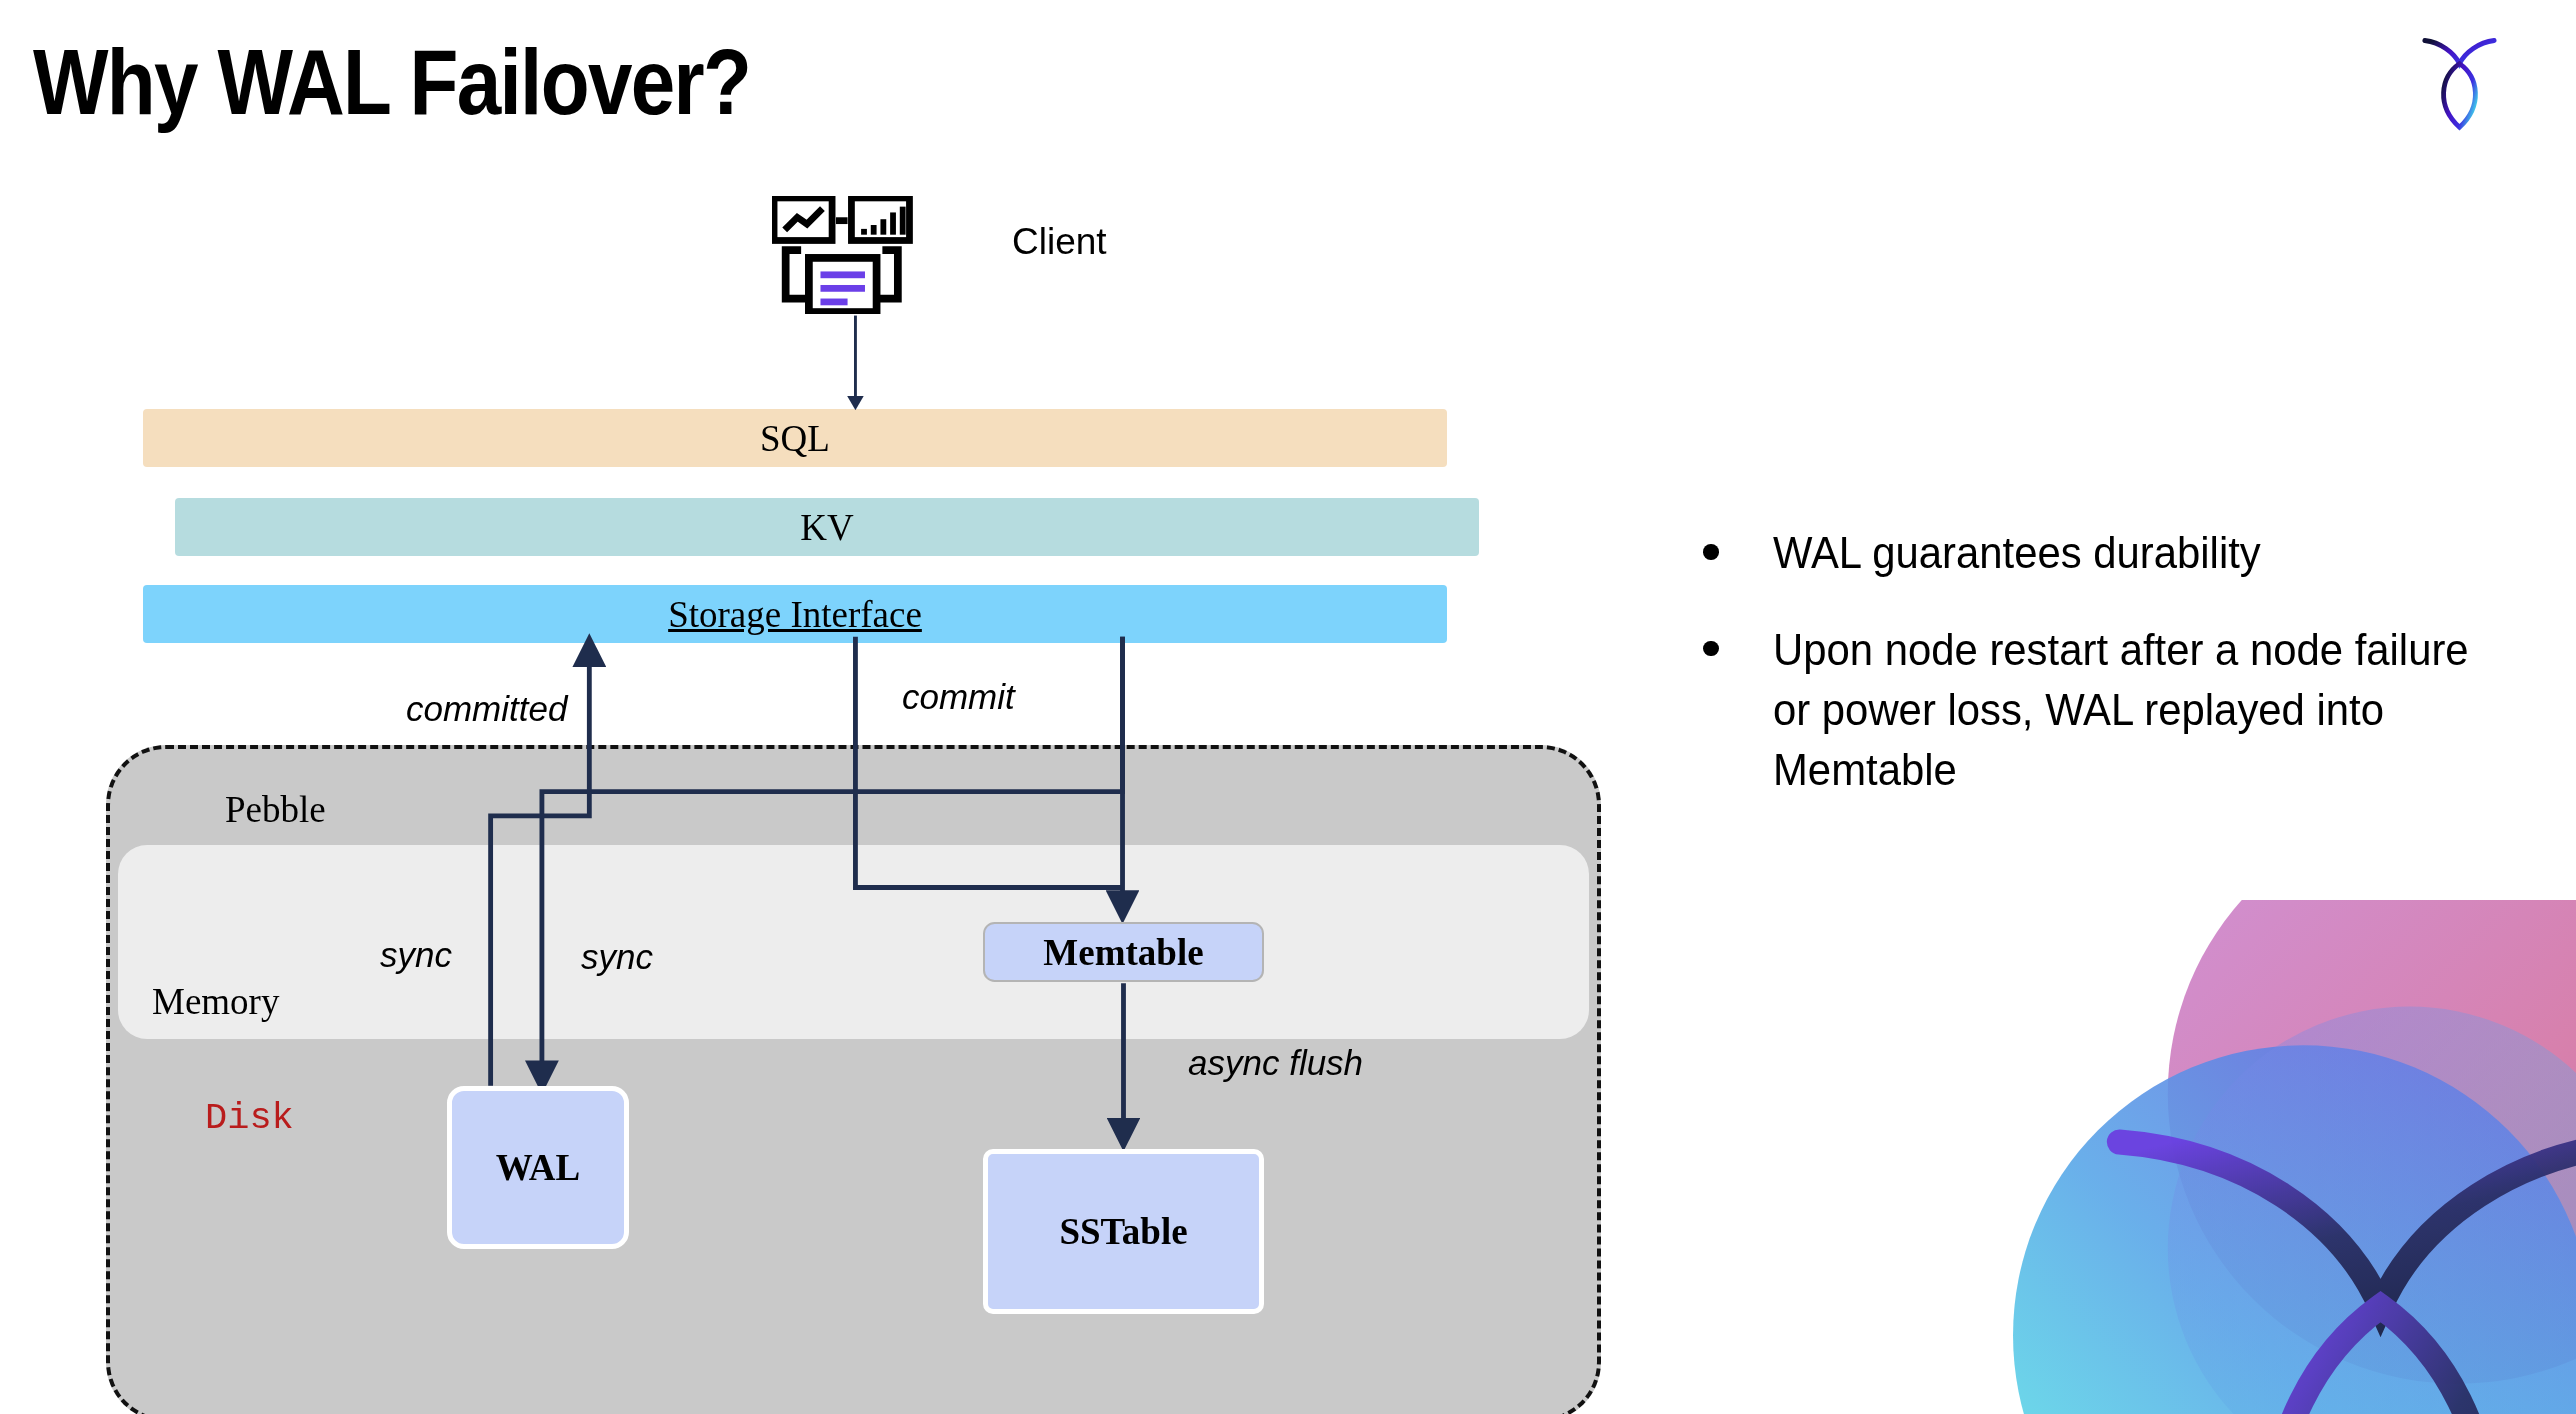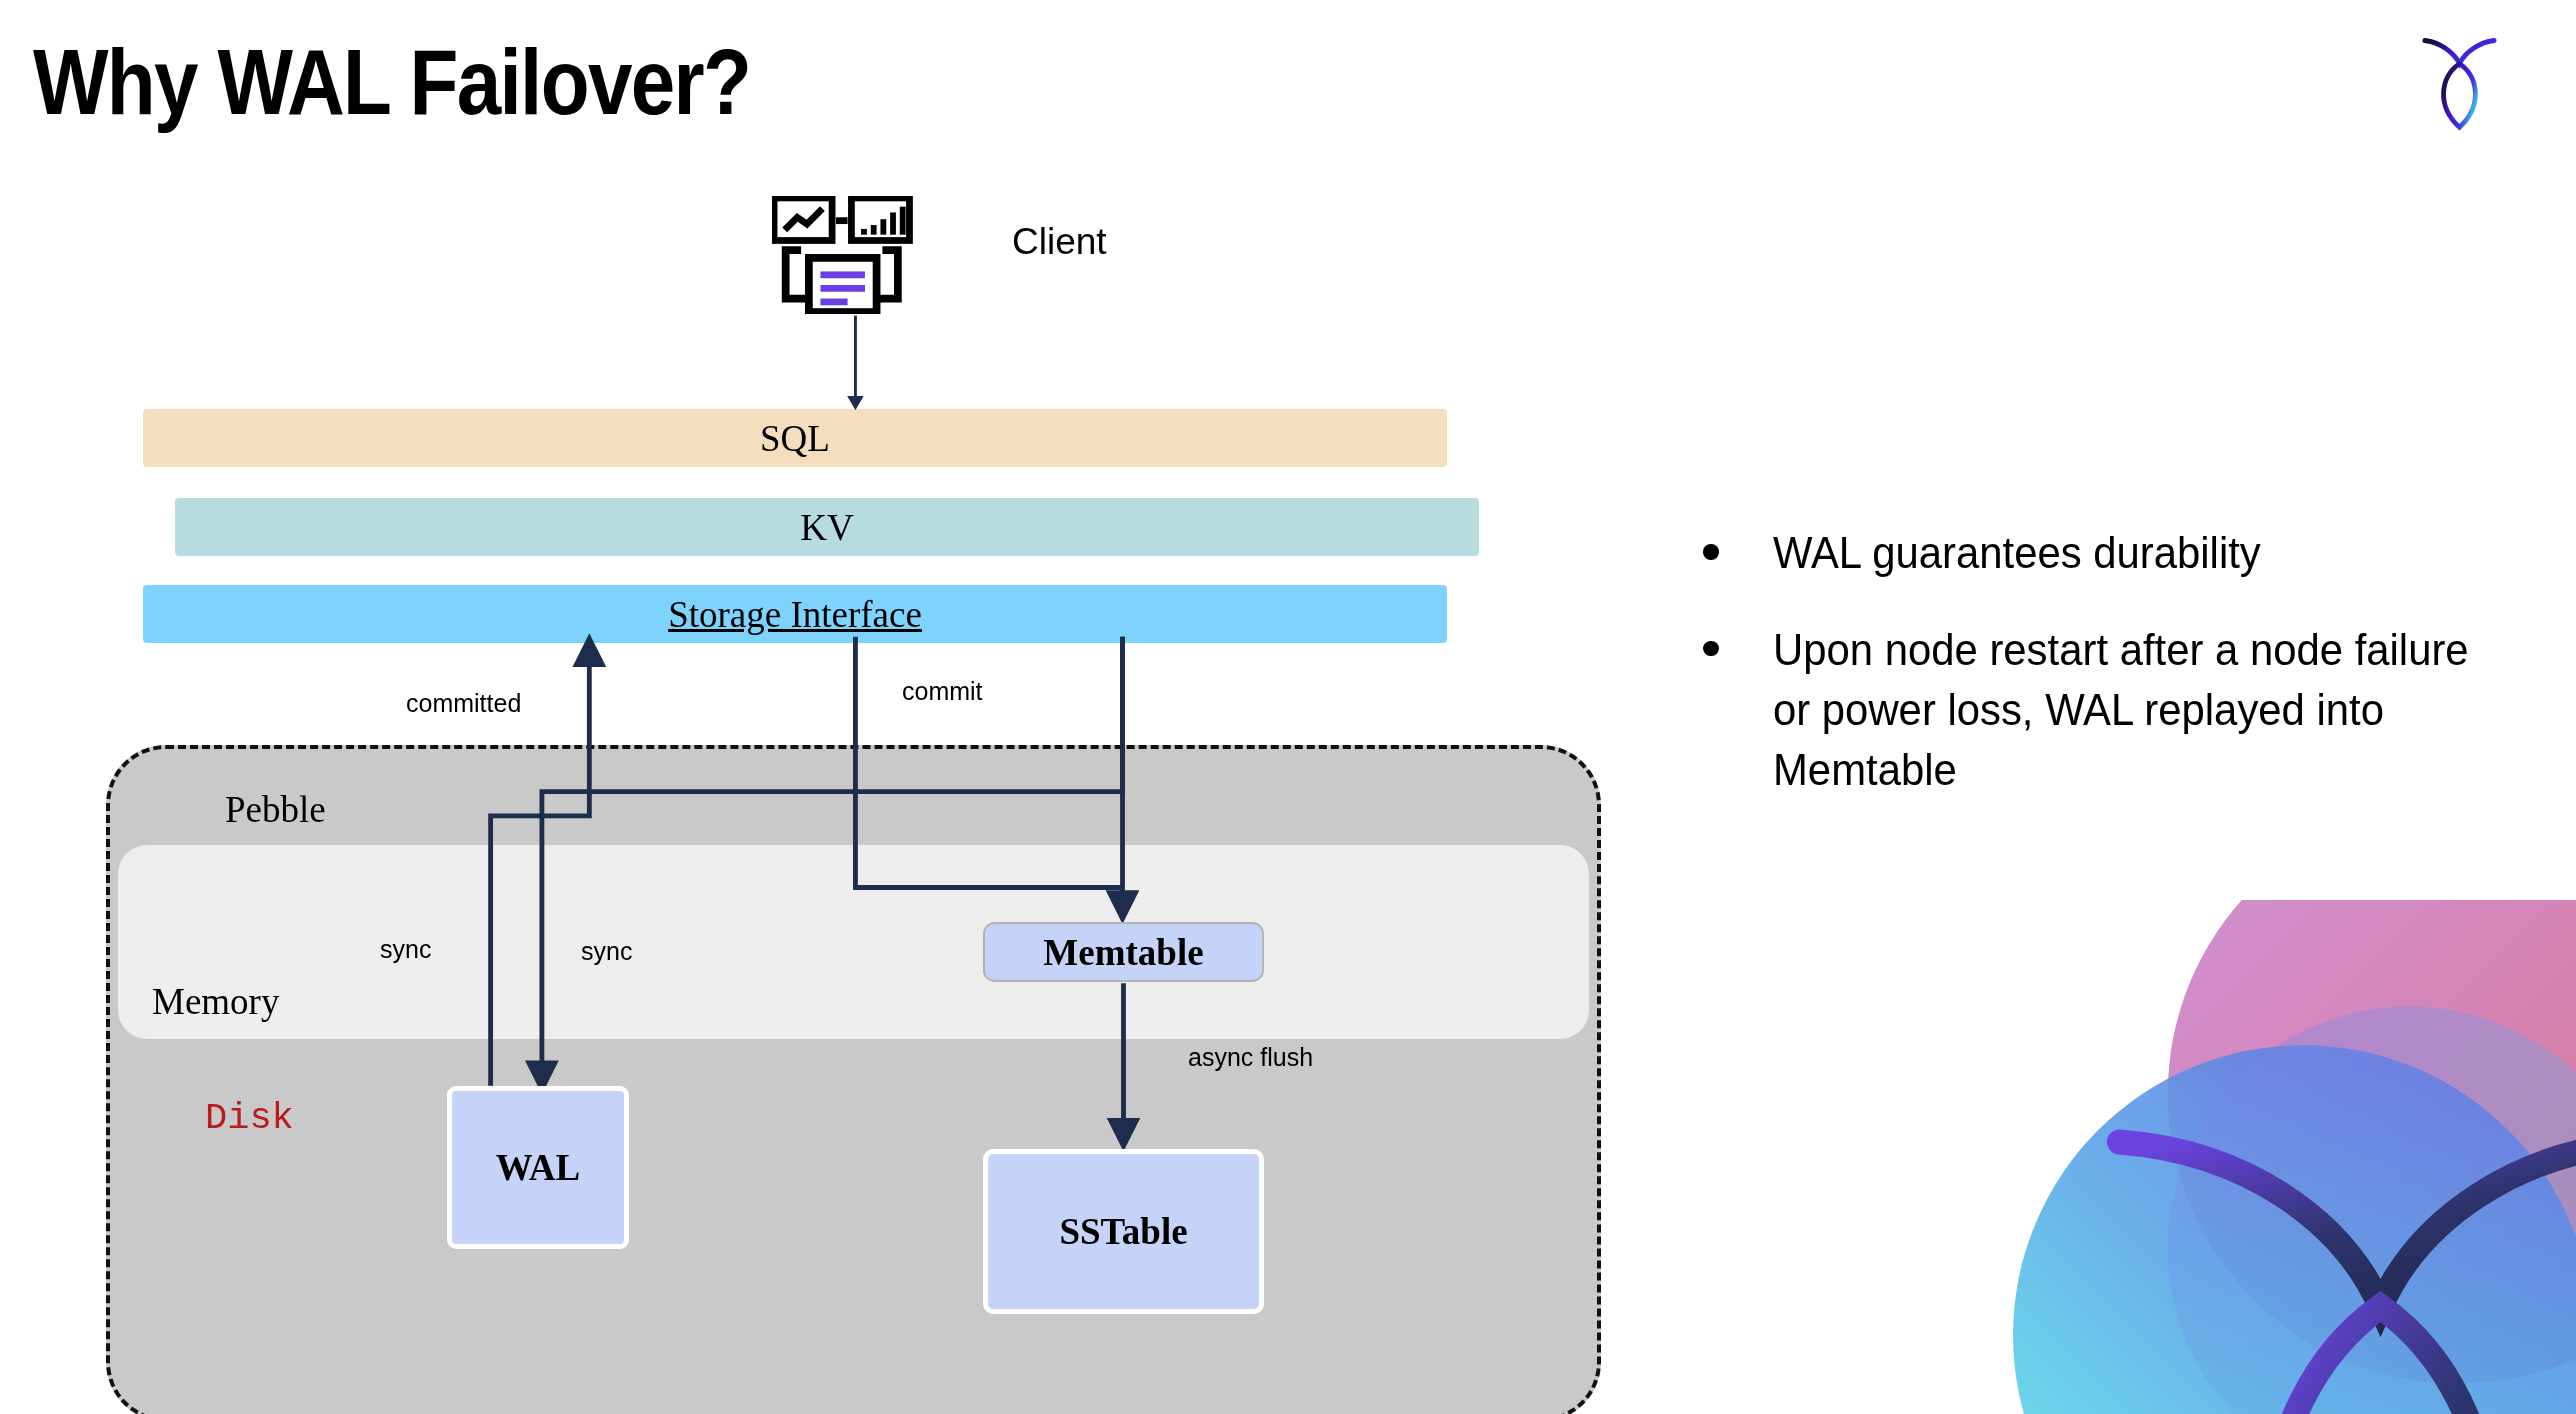--- a/index.html
+++ b/index.html
@@ -137,35 +137,36 @@
   #box-memtable {
     left: 983px; top: 922px;
     width: 281px; height: 60px;
     border: 2.9px solid #b4b4b4;
     border-radius: 11.6px;
   }
   #box-wal {
     left: 447px; top: 1086px;
     width: 182px; height: 163px;
     border: 5.8px solid #ffffff;
-    border-radius: 9px;
+    border-radius: 17px;
   }
   #box-sstable {
     left: 983px; top: 1149px;
     width: 281px; height: 165px;
     border: 5.8px solid #ffffff;
     border-radius: 10px;
   }
 
   
   .edge-label {
     position: absolute;
-    font-size: 25px;
+    font-size: 35px;
     color: #000000;
     white-space: nowrap;
+    font-style: italic;
   }
   #lbl-committed { left: 406px; top: 689px; }
   #lbl-commit    { left: 902px; top: 677px; }
   #lbl-sync-a    { left: 380px; top: 935px; }
   #lbl-sync-b    { left: 581px; top: 937px; }
   #lbl-flush     { left: 1188px; top: 1043px; }
 
   
   #edges {
     position: absolute;

